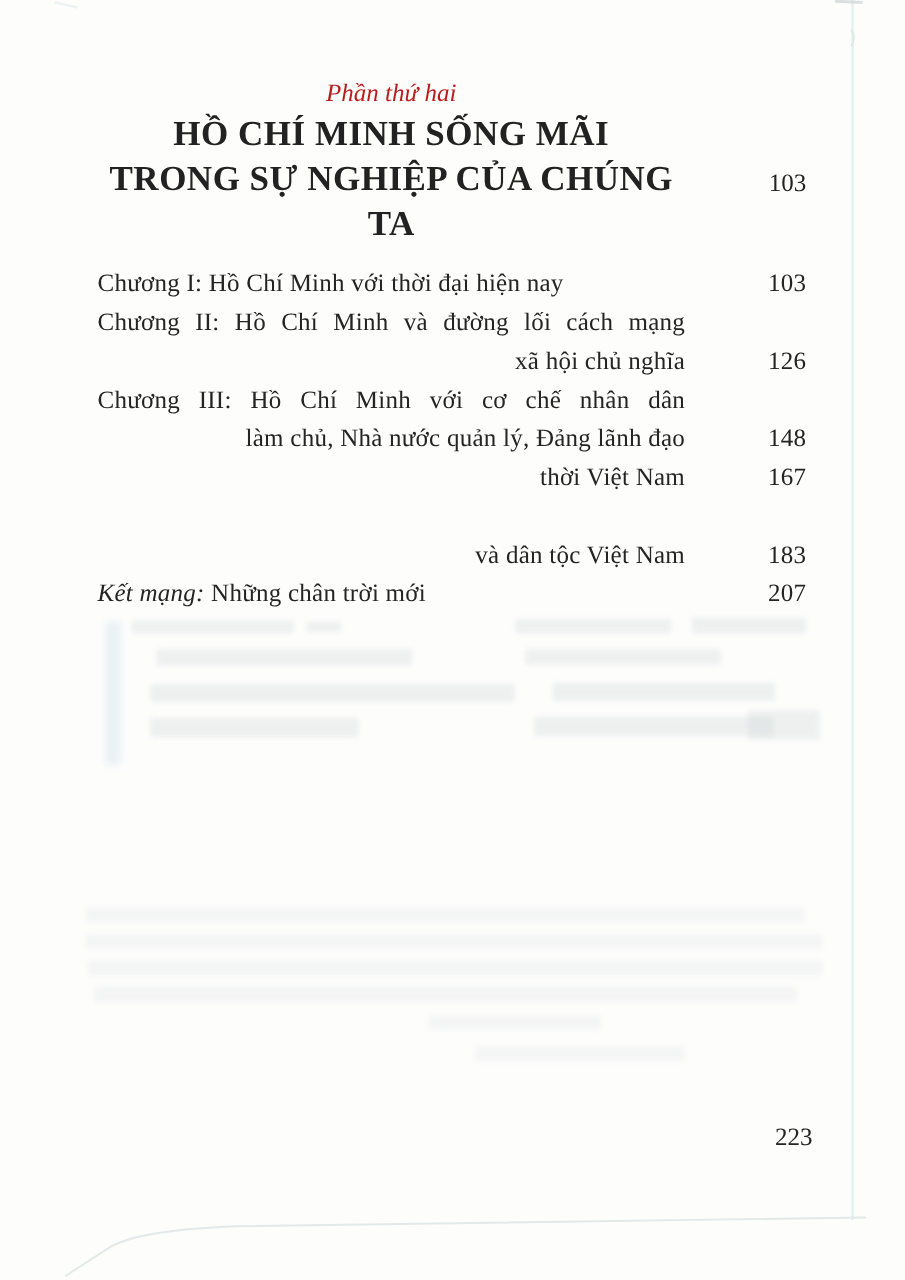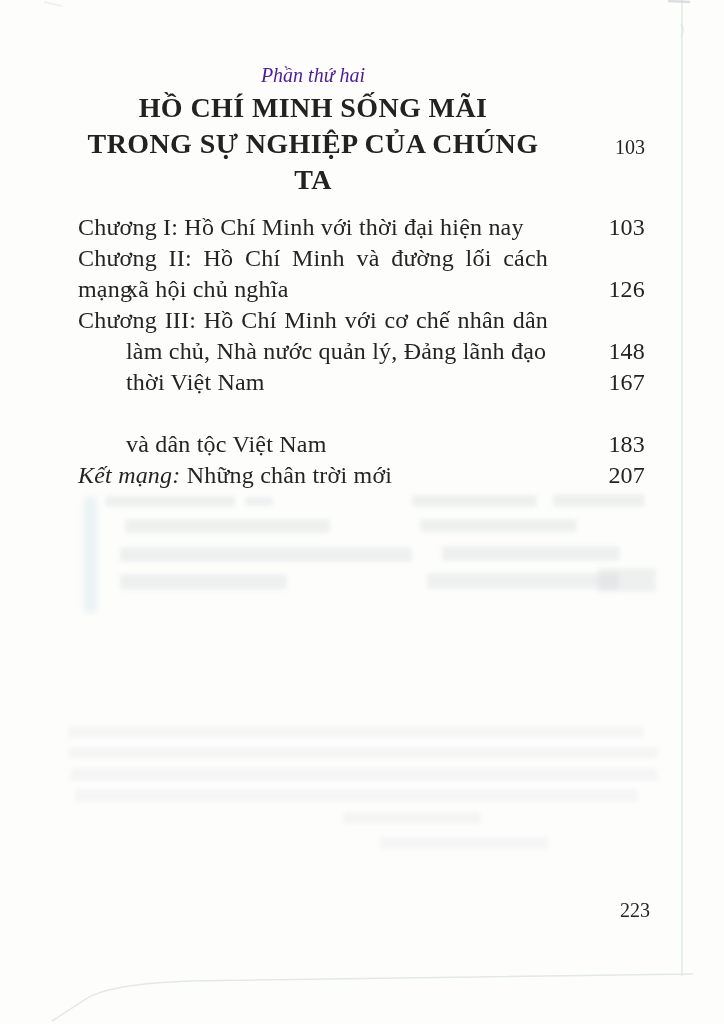--- a/index.html
+++ b/index.html
@@ -5,35 +5,35 @@
   html,body { margin:0; padding:0; background:#ffffff; }
   .page {
     position:relative; width:724px; height:1024px;
     background:#fdfdfc; overflow:hidden;
     font-family:"Liberation Serif", serif; color:#242424;
   }
   
   .toc { position:absolute; left:78px; top:60px; width:567px; }
   .part-label {
     width:470px; text-align:center; font-style:italic;
-    font-size:20px; line-height:30px; height:30px; color:#4c1d95;
+    font-size:20px; line-height:30px; height:30px; color:#b91c1c;
   }
   .part-title { position:relative; width:567px; }
   .pt-line {
     width:470px; text-align:center; font-weight:bold;
     font-size:28px; line-height:36px; letter-spacing:0.4px; color:#222;
   }
   .part-page {
     position:absolute; right:0; top:42px;
     font-size:20px; line-height:31px;
   }
   .rows { margin-top:14px; }
-  .row { display:flex; height:31px; font-size:24px; line-height:31px; letter-spacing:0.2px; }
+  .row { display:flex; height:31px; font-size:20px; line-height:31px; letter-spacing:0.2px; }
   .row .text { width:470px; box-sizing:border-box; white-space:nowrap; }
-  .row .text.indent { padding-left:48px; }
+  .row .text.indent { padding-left:48px;text-align:right; }
   .row .text.just { white-space:normal; text-align:justify; text-align-last:justify; }
   .row .num { flex:1; text-align:right; }
   .row em { font-style:italic; }
   
   .folio {
     position:absolute; left:0; top:898px; width:650px;
     text-align:right; font-size:20px; line-height:24px;
   }
   
   .g { position:absolute; background:#c4cdcd; opacity:0.25; filter:blur(2px); border-radius:2px; }

